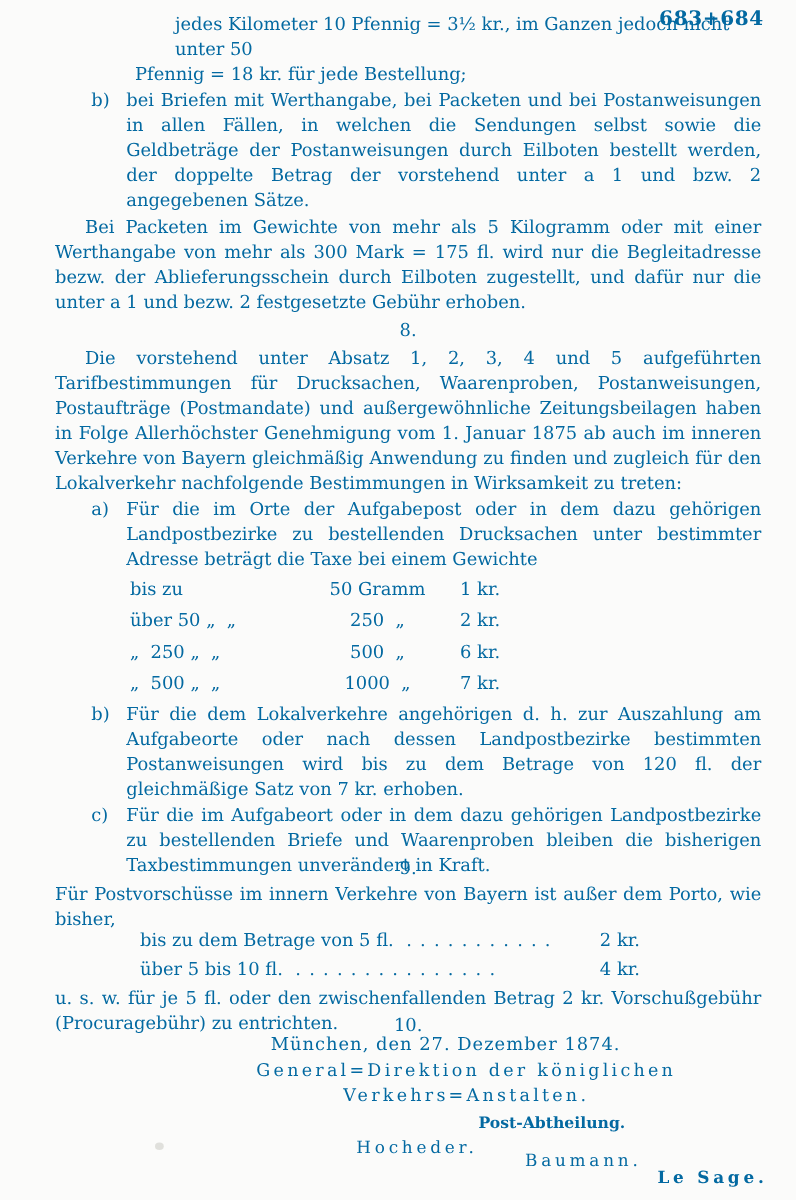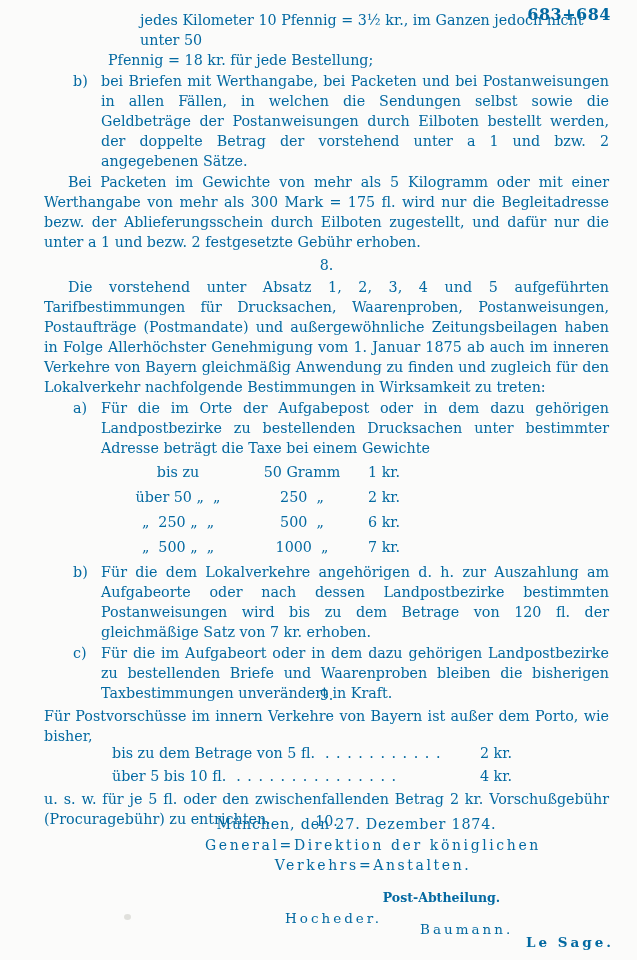--- a/index.html
+++ b/index.html
@@ -39,33 +39,33 @@
   .item .marker { position: absolute; left: 29px; top: 0; }
   
   .para { text-indent: 24px; margin-top: 1px; }
   .no-indent { text-indent: 0; }
   
   .sec-heading { text-align: center; text-indent: 0; margin: 3px 0 2px; }
   .sec-heading.overlap { margin-top: -18px; margin-bottom: 0; }
   
   .gram-table { margin: 2px 0 2px 60px; line-height: 25px; text-align: left; }
   .gram-row { display: flex; white-space: pre; }
-  .gr-range  { width: 148px; text-align: center; }
+  .gr-range  { width: 148px; text-align: left; }
   .gr-weight { width: 100px; text-align: center; }
   .gr-price  { width: 80px; text-align: left; padding-left: 16px; }
   
   .fees { margin: -4px 0 0 68px; width: 400px; line-height: 23px; }
   .fee-line { display: flex; align-items: baseline; }
   .fee-dots { flex: 1; overflow: hidden; white-space: nowrap; padding: 0 8px 0 10px; letter-spacing: 1px; }
   .fee-price { white-space: nowrap; }
   
   .closing { position: absolute; left: 32px; right: 28px; bottom: 4px; text-align: center; }
   .dateline { padding-left: 72px; letter-spacing: 0.8px; }
   .authority { padding-left: 105px; letter-spacing: 2.6px; font-size: 14px; margin-top: 1px; }
-  .department { padding-left: 242px; font-weight: bold; font-size: 12.5px; margin-top: 13px; }
+  .department { padding-left: 242px; font-weight: bold; font-size: 12.5px; margin-top: 1px; }
   .sig-area { position: relative; height: 48px; }
   .sig { position: absolute; letter-spacing: 3px; font-size: 13.5px; white-space: nowrap; }
   .sig-hocheder { left: 253px; top: 0; }
   .sig-baumann  { left: 388px; top: 11px; }
   .sig-lesage   { left: 494px; top: 24px; font-weight: bold; }
   
   .speck { position: absolute; left: 124px; top: 914px; width: 7px; height: 6px;
            background: #d9d9d4; border-radius: 50%; opacity: 0.8; }
 </style>
 </head>

